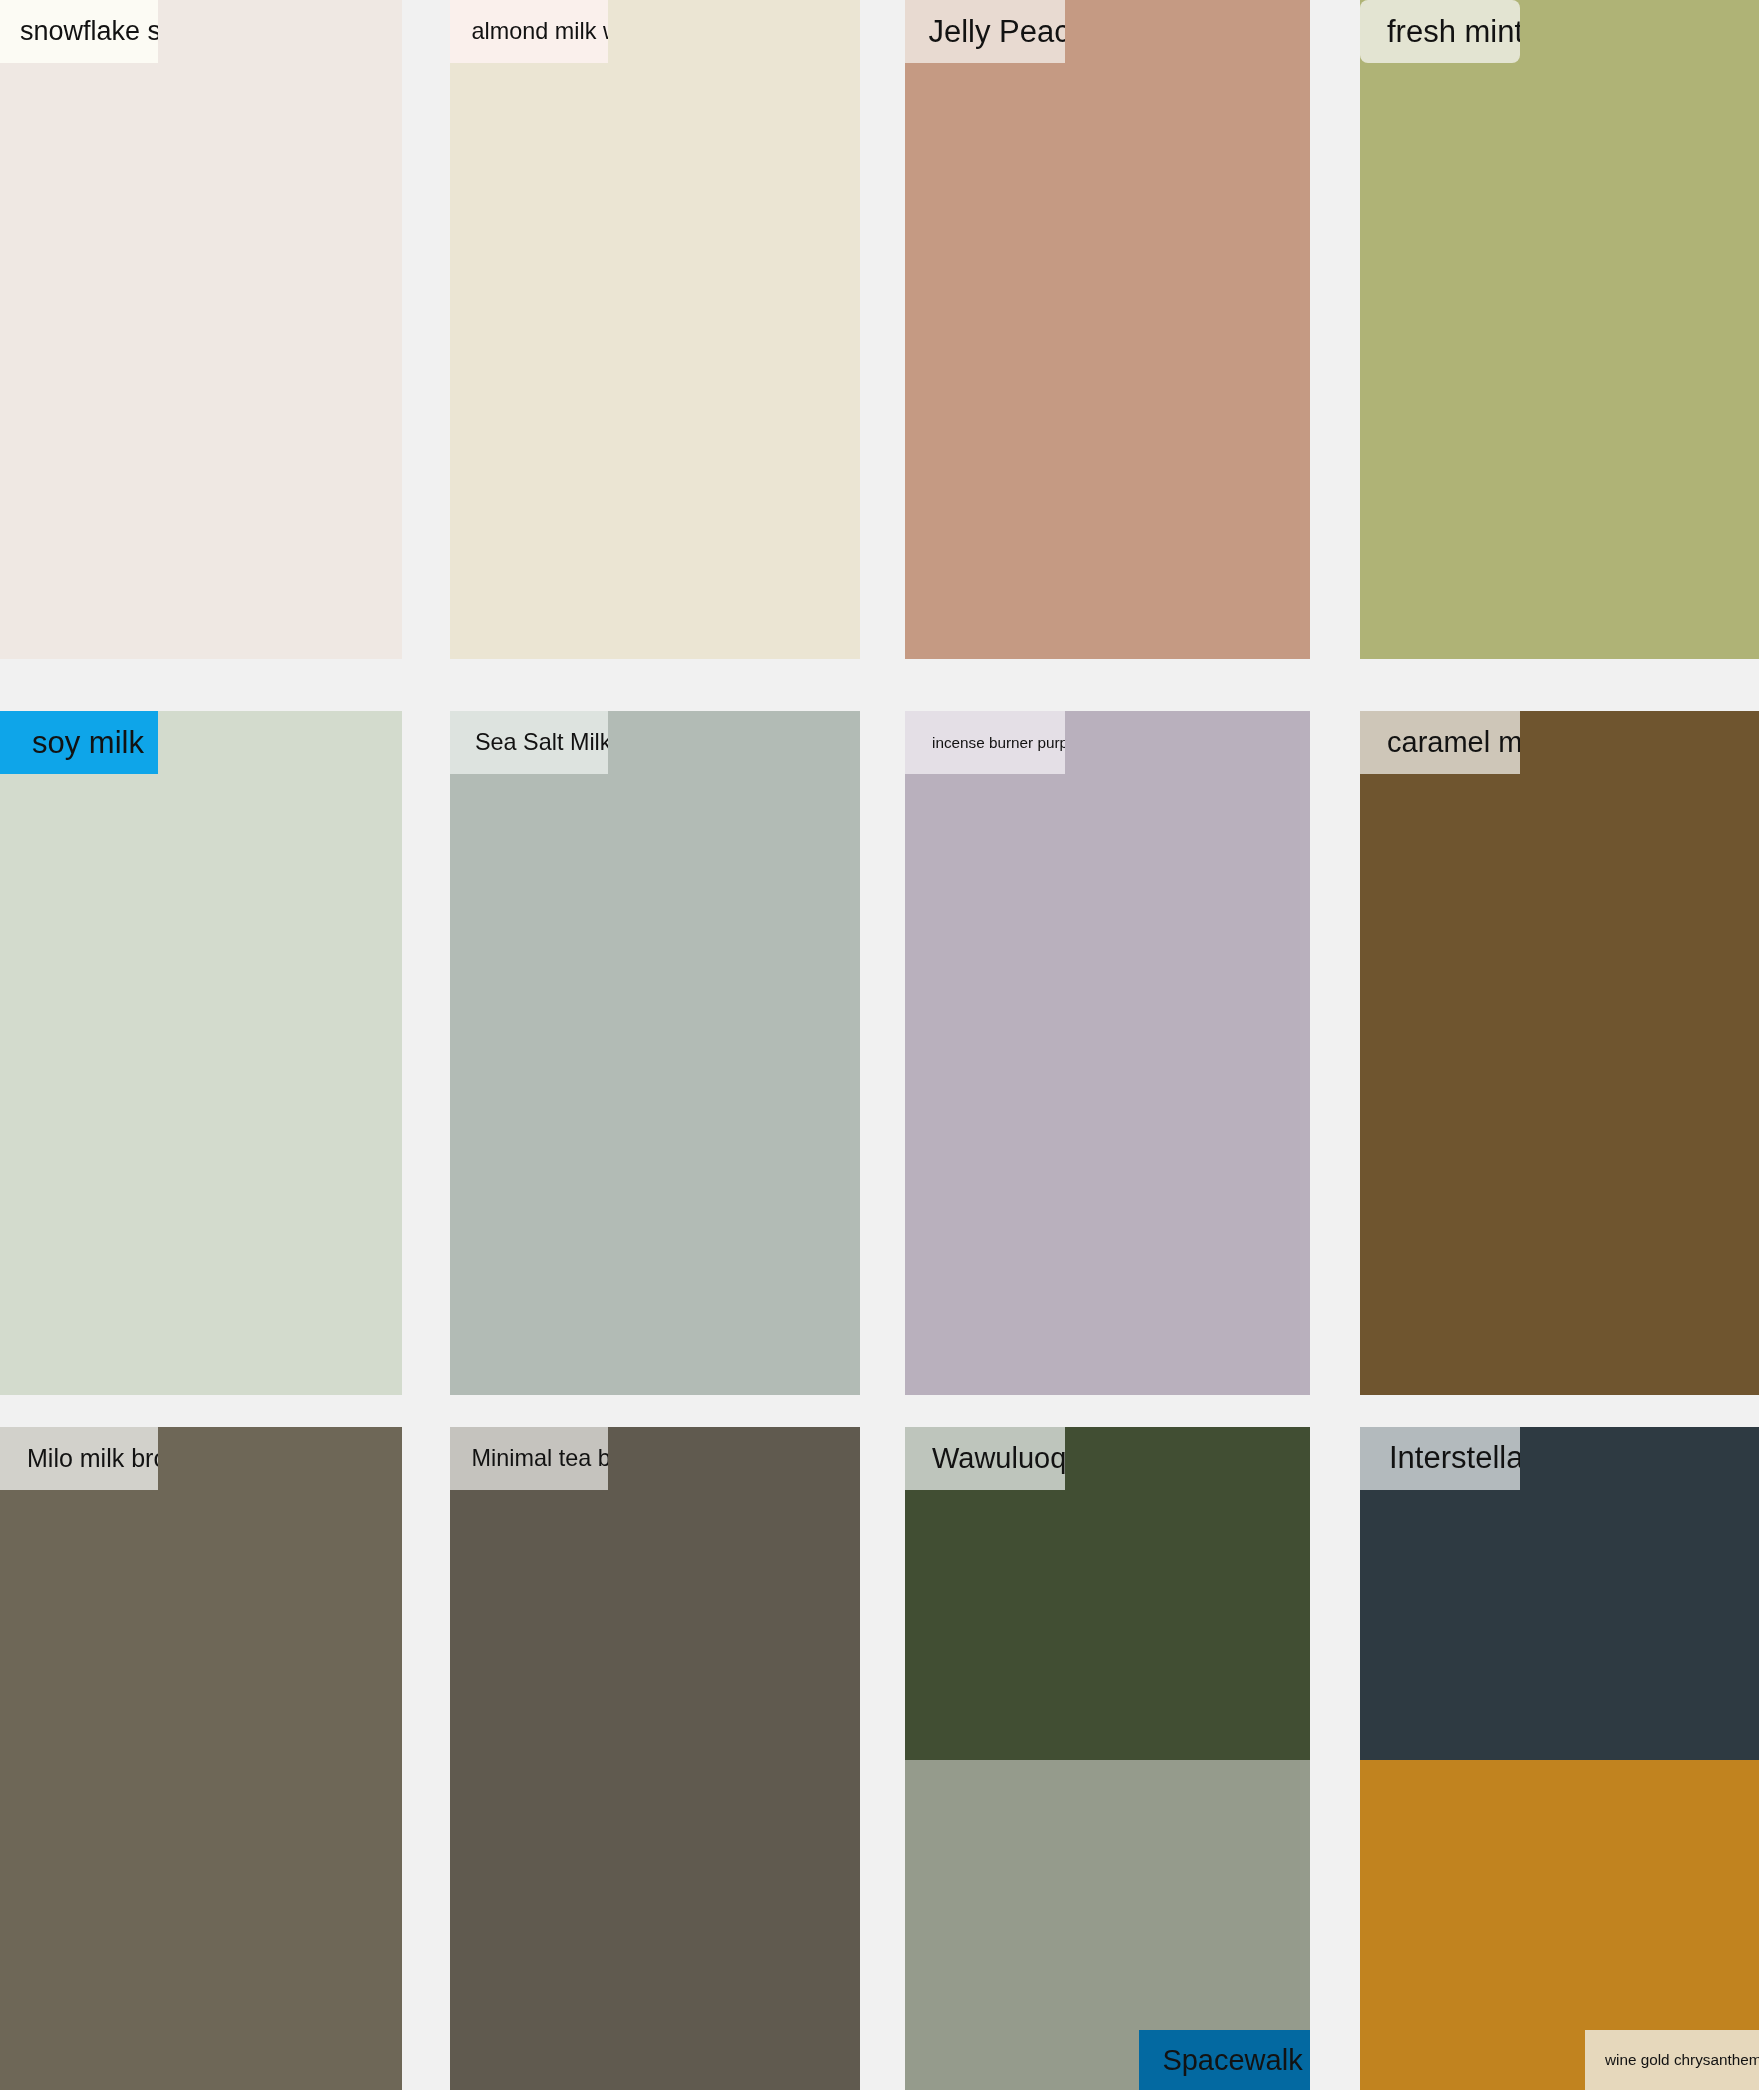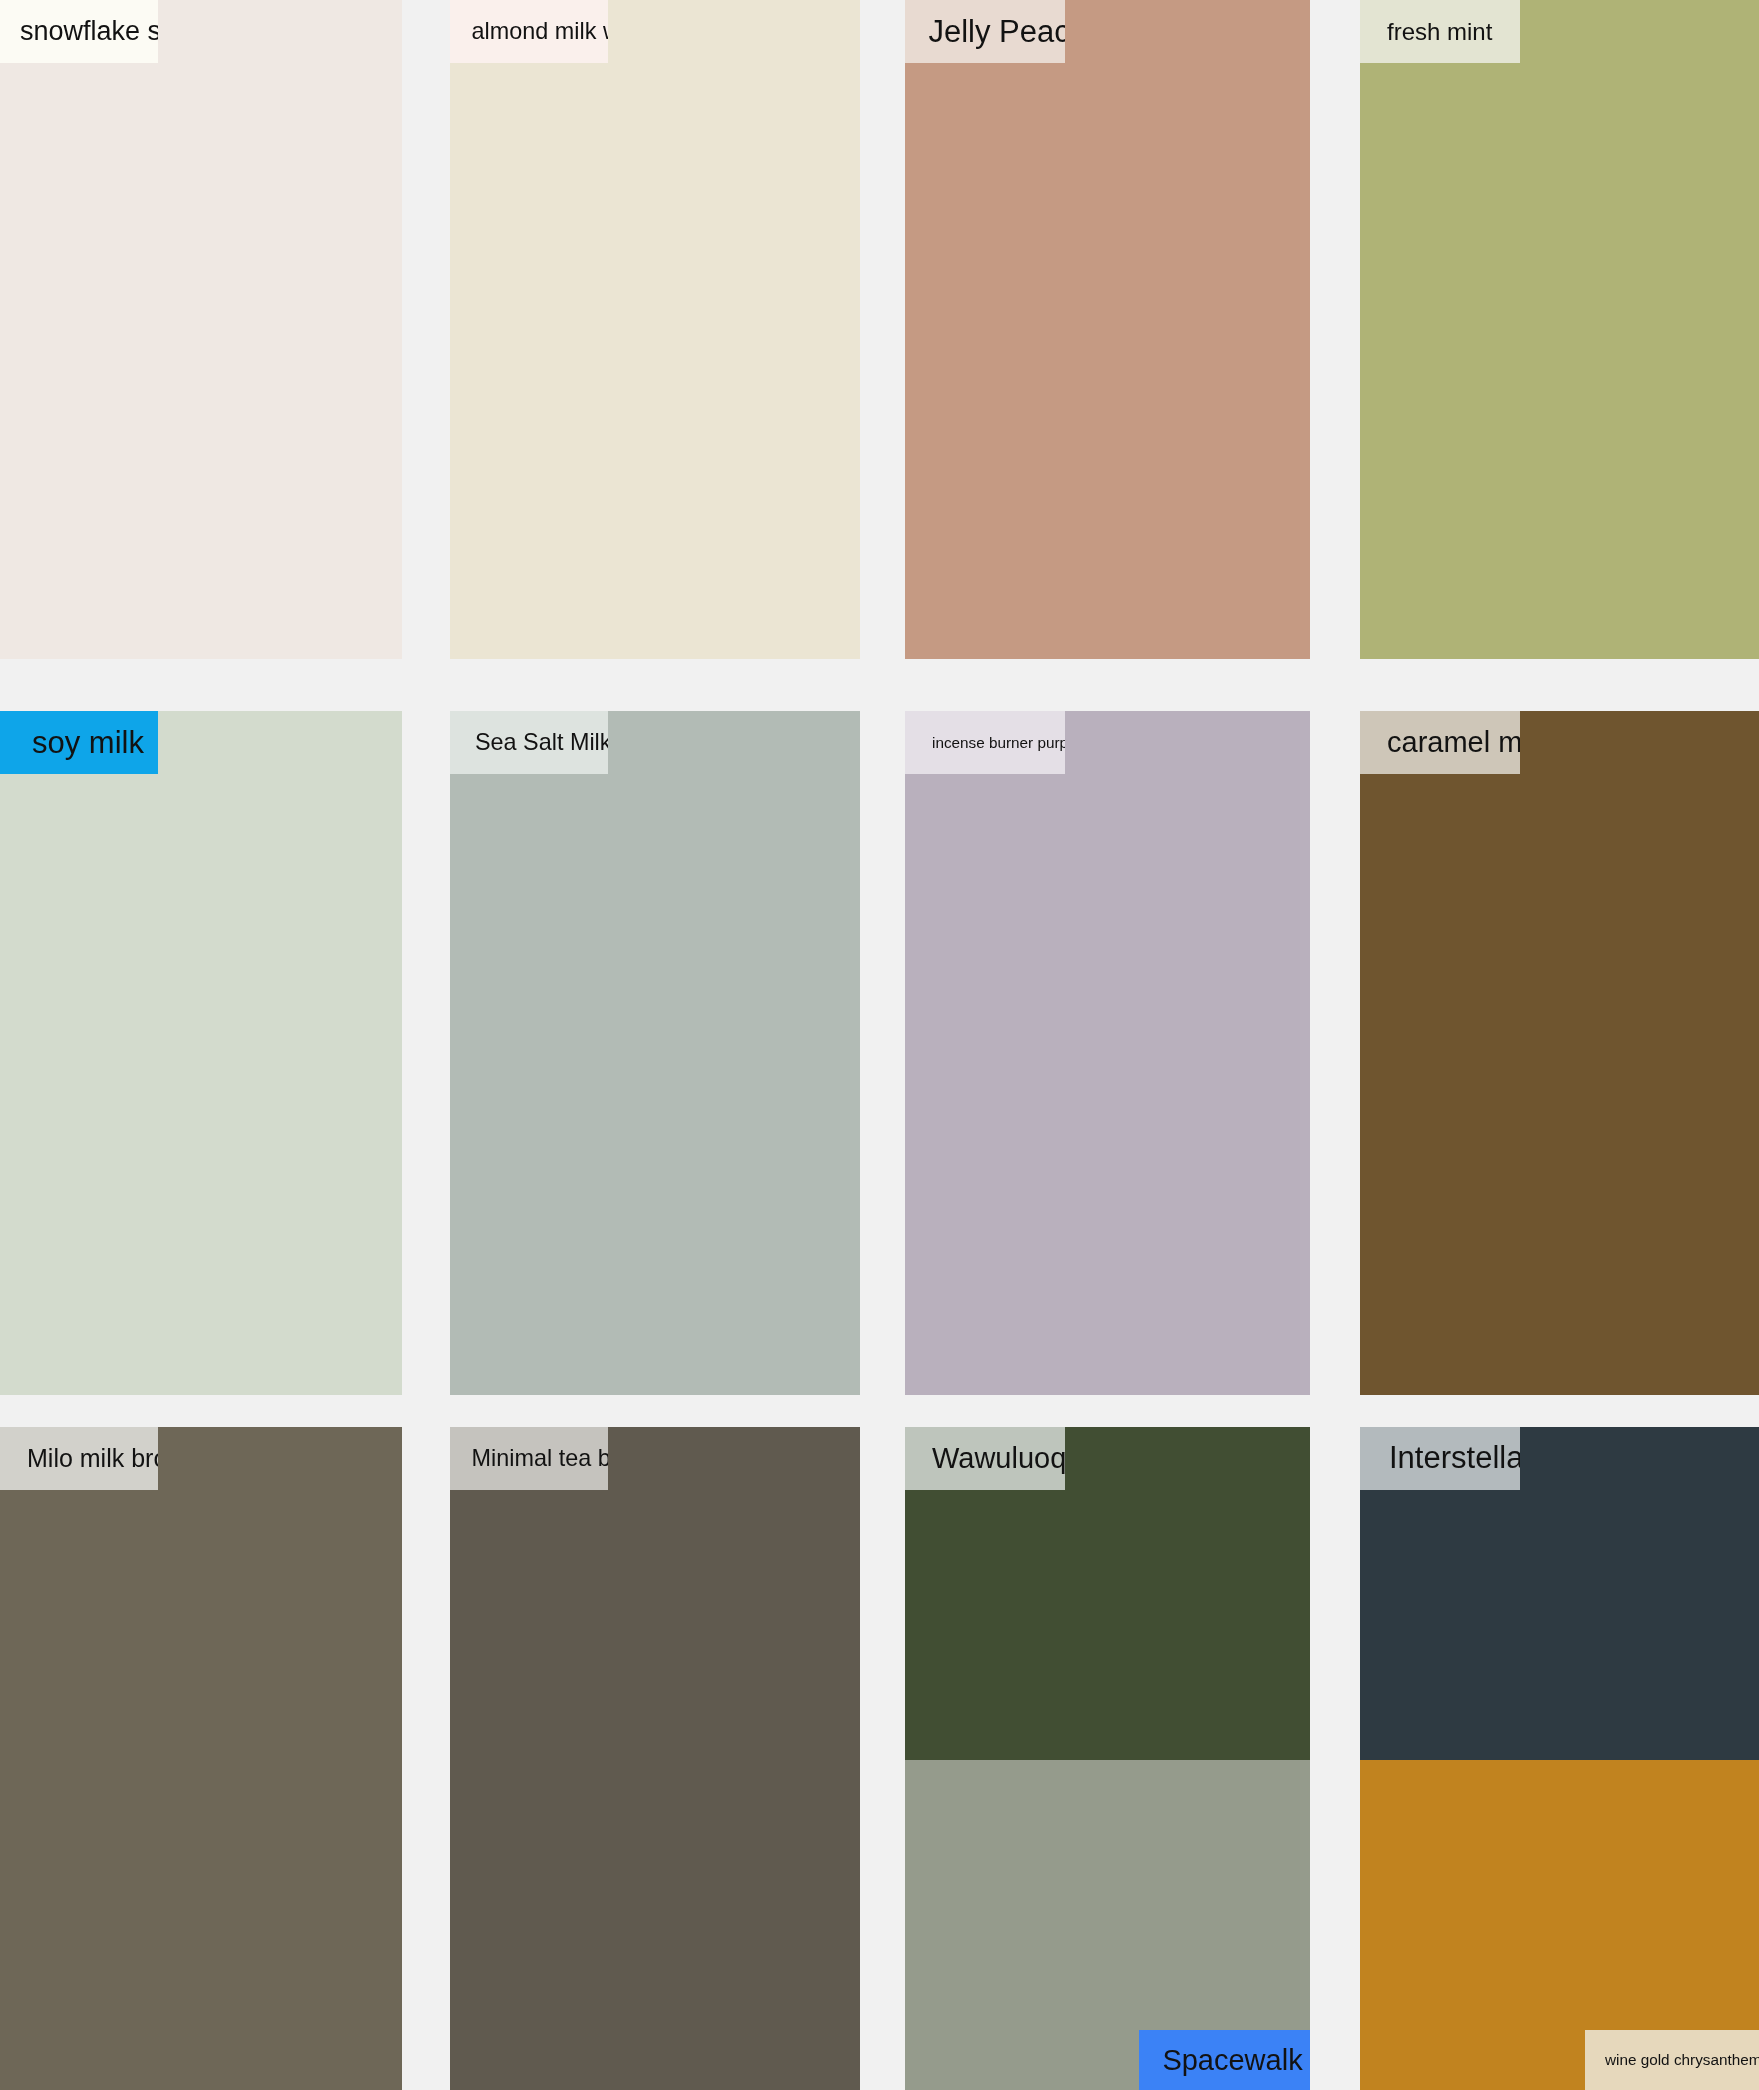--- a/index.html
+++ b/index.html
@@ -96,21 +96,21 @@
 
   <div class="swatch sw-c3 sw-r1">
     <div class="swatch-base" style="background: rgb(197, 154, 131);"></div>
     <div class="label-chip pos-tl" style="background: rgb(232, 218, 209); width: 160px; height: 63px; padding-left: 23.4px; font-size: 31px;">
       <span class="chip-text">Jelly Peach</span>
     </div>
   </div>
 
   <div class="swatch sw-c4 sw-r1">
     <div class="swatch-base" style="background: rgb(175, 179, 118);"></div>
-    <div class="label-chip pos-tl" style="background: rgb(227, 228, 210); width: 160px; height: 63px; padding-left: 27px; font-size: 24px;">
+    <div class="label-chip pos-tl" style="background: rgb(227, 228, 210); width: 160px; height: 63px; padding-left: 27px; font-size: 31px; border-radius: 8px;">
       <span class="chip-text">fresh mint</span>
     </div>
   </div>
 
   <div class="swatch sw-c1 sw-r2">
     <div class="swatch-base" style="background: rgb(211, 219, 205);"></div>
     <div class="label-chip pos-tl" style="background: #0ea5e9; width: 158px; height: 63px; padding-left: 32px; font-size: 31px;">
       <span class="chip-text">soy milk</span>
     </div>
   </div>
@@ -149,21 +149,21 @@
       <span class="chip-text">Minimal tea brown</span>
     </div>
   </div>
 
   <div class="swatch sw-c3 sw-r3">
     <div class="swatch-base" style="background: rgb(65, 78, 51);"></div>
     <div class="swatch-split" style="background: rgb(149, 155, 140); height: 331px;"></div>
     <div class="label-chip pos-tl" style="background: rgb(190, 197, 188); width: 160px; height: 63px; padding-left: 27px; font-size: 29px;">
       <span class="chip-text">Wawuluoqing</span>
     </div>
-    <div class="label-chip pos-br" style="background: #3b82f6; width: 171px; height: 61px; padding-left: 23.4px; font-size: 29px;">
+    <div class="label-chip pos-br" style="background: #0369a1; width: 171px; height: 61px; padding-left: 23.4px; font-size: 29px;">
       <span class="chip-text">Spacewalk</span>
     </div>
   </div>
 
   <div class="swatch sw-c4 sw-r3">
     <div class="swatch-base" style="background: rgb(46, 58, 66);"></div>
     <div class="swatch-split" style="background: rgb(193, 131, 31); height: 331px;"></div>
     <div class="label-chip pos-tl" style="background: rgb(179, 186, 189); width: 160px; height: 63px; padding-left: 29px; font-size: 31px;">
       <span class="chip-text">Interstellar</span>
     </div>

